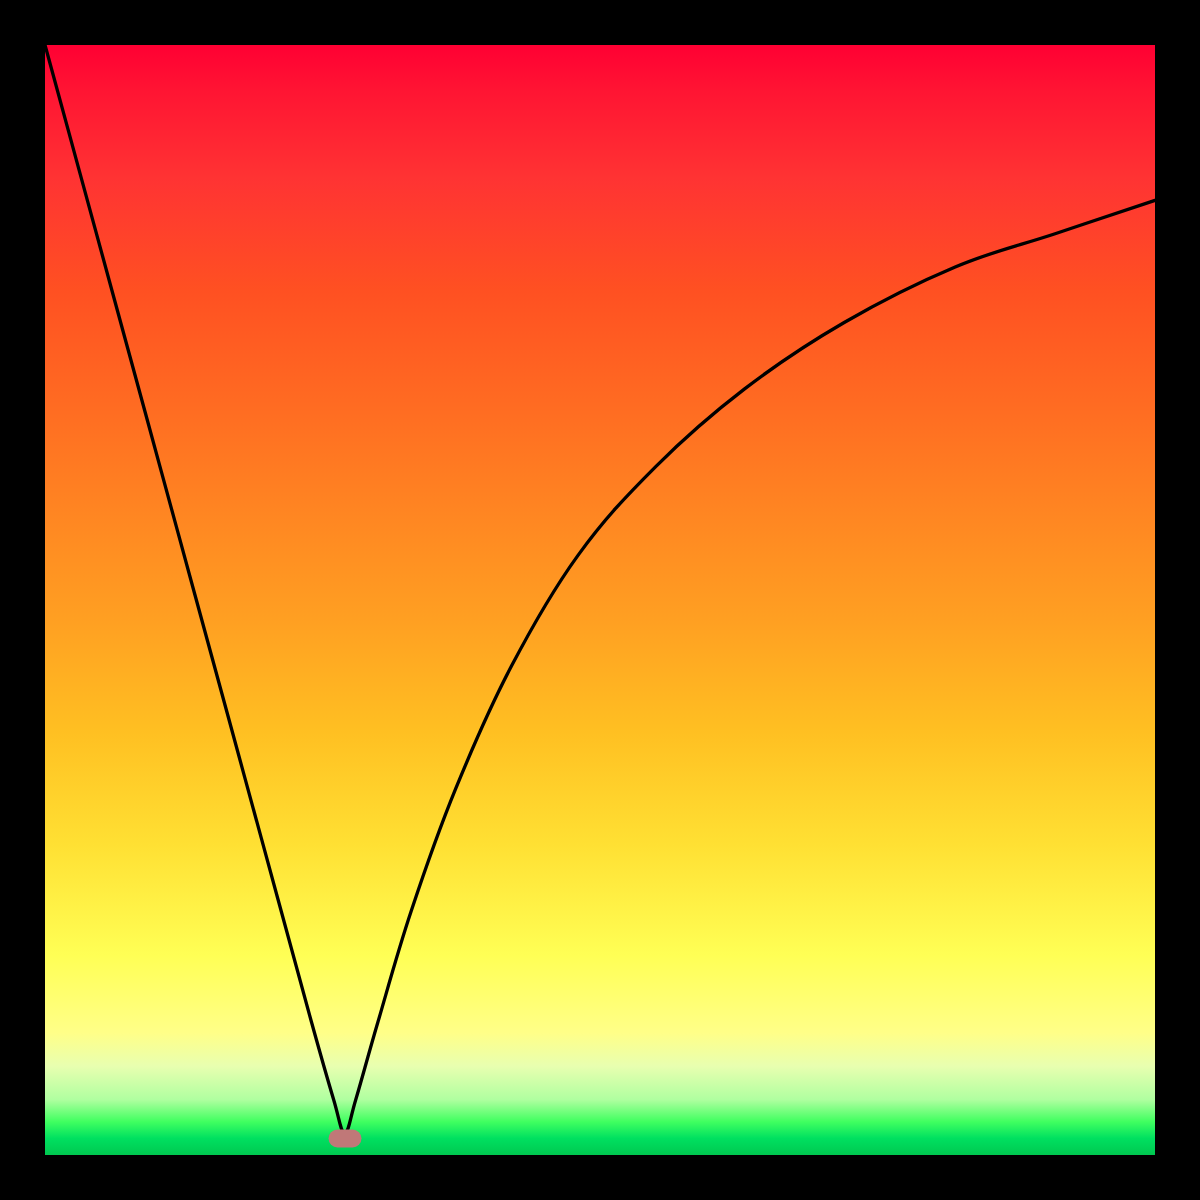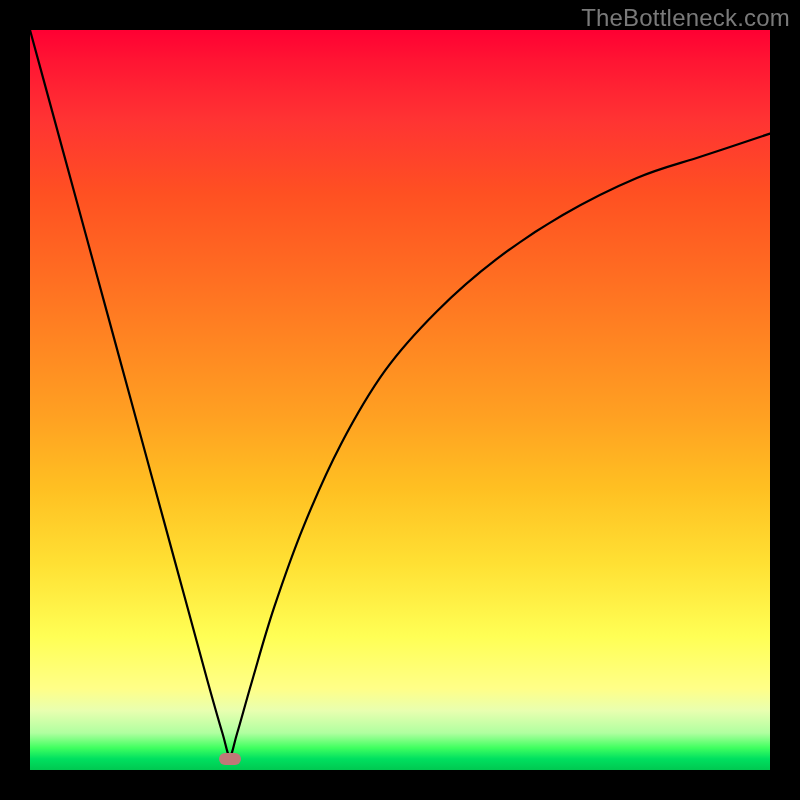--- a/index.html
+++ b/index.html
@@ -67,20 +67,19 @@
     height: 12px;
     border-radius: 6px;
     background: #c07878;
     transform: translate(-50%, -50%);
   }
 </style>
 </head>
 <body>
 
 <div class="frame">
-  <div class="watermark">TheBottleneck.com</div>
   <div class="plot-area">
     <svg class="curve-layer" viewBox="0 0 740 740" preserveAspectRatio="none">
       <path id="curve-path" fill="none" stroke="#000000" stroke-width="2.2" stroke-linejoin="round" stroke-linecap="round" d="M 0.00 0.00 C 4.00 14.65, 14.21 52.10, 22.20 81.40 C 30.19 110.70, 36.41 133.50, 44.40 162.80 C 52.39 192.10, 58.61 214.90, 66.60 244.20 C 74.59 273.50, 80.81 296.30, 88.80 325.60 C 96.79 354.90, 103.01 377.70, 111.00 407.00 C 118.99 436.30, 125.21 459.10, 133.20 488.40 C 141.19 517.70, 147.41 540.50, 155.40 569.80 C 163.39 599.10, 170.94 627.22, 177.60 651.20 C 184.26 675.18, 188.40 689.68, 192.40 703.00 C 196.40 716.32, 197.14 725.20, 199.80 725.20 C 202.46 725.20, 203.20 716.32, 207.20 703.00 C 211.20 689.68, 215.34 673.84, 222.00 651.20 C 228.66 628.56, 234.88 605.17, 244.20 577.20 C 253.52 549.23, 261.81 525.10, 273.80 495.80 C 285.79 466.50, 296.15 442.37, 310.80 414.40 C 325.45 386.43, 337.88 364.38, 355.20 340.40 C 372.52 316.42, 387.02 301.18, 407.00 281.20 C 426.98 261.22, 443.56 246.72, 466.20 229.40 C 488.84 212.08, 507.49 199.65, 532.80 185.00 C 558.11 170.35, 581.49 158.66, 606.80 148.00 C 632.11 137.34, 649.42 133.79, 673.40 125.80 C 697.38 117.81, 728.01 107.60, 740.00 103.60"></path>
     </svg>
     <div id="min-marker" class="marker" style="left: 199.8px; top: 728.9px; background: rgb(192, 120, 120);"></div>
   </div>
 </div>
 
 </body></html>

